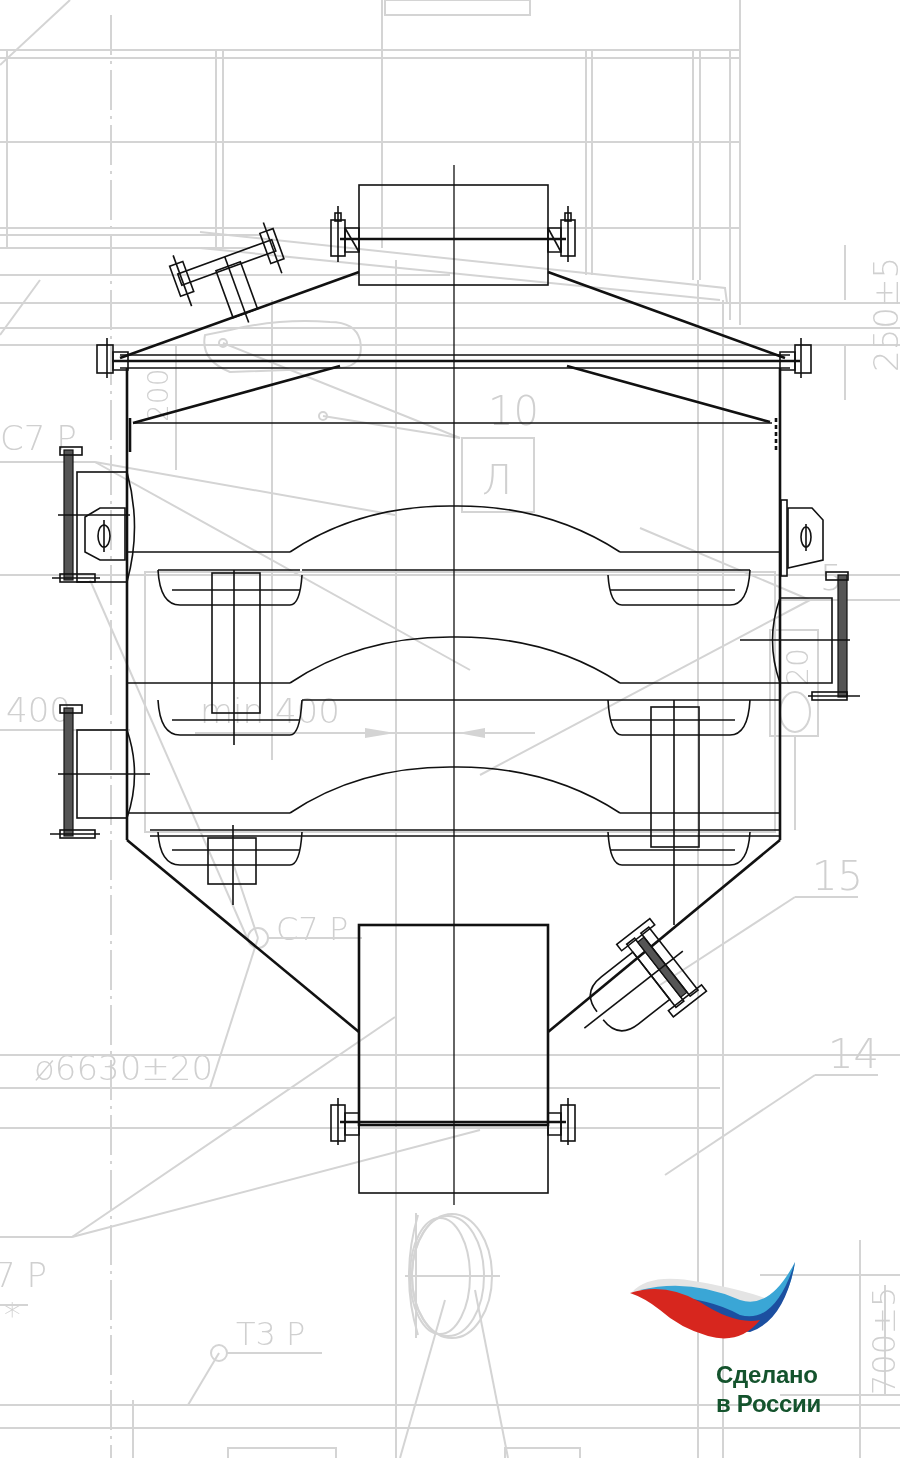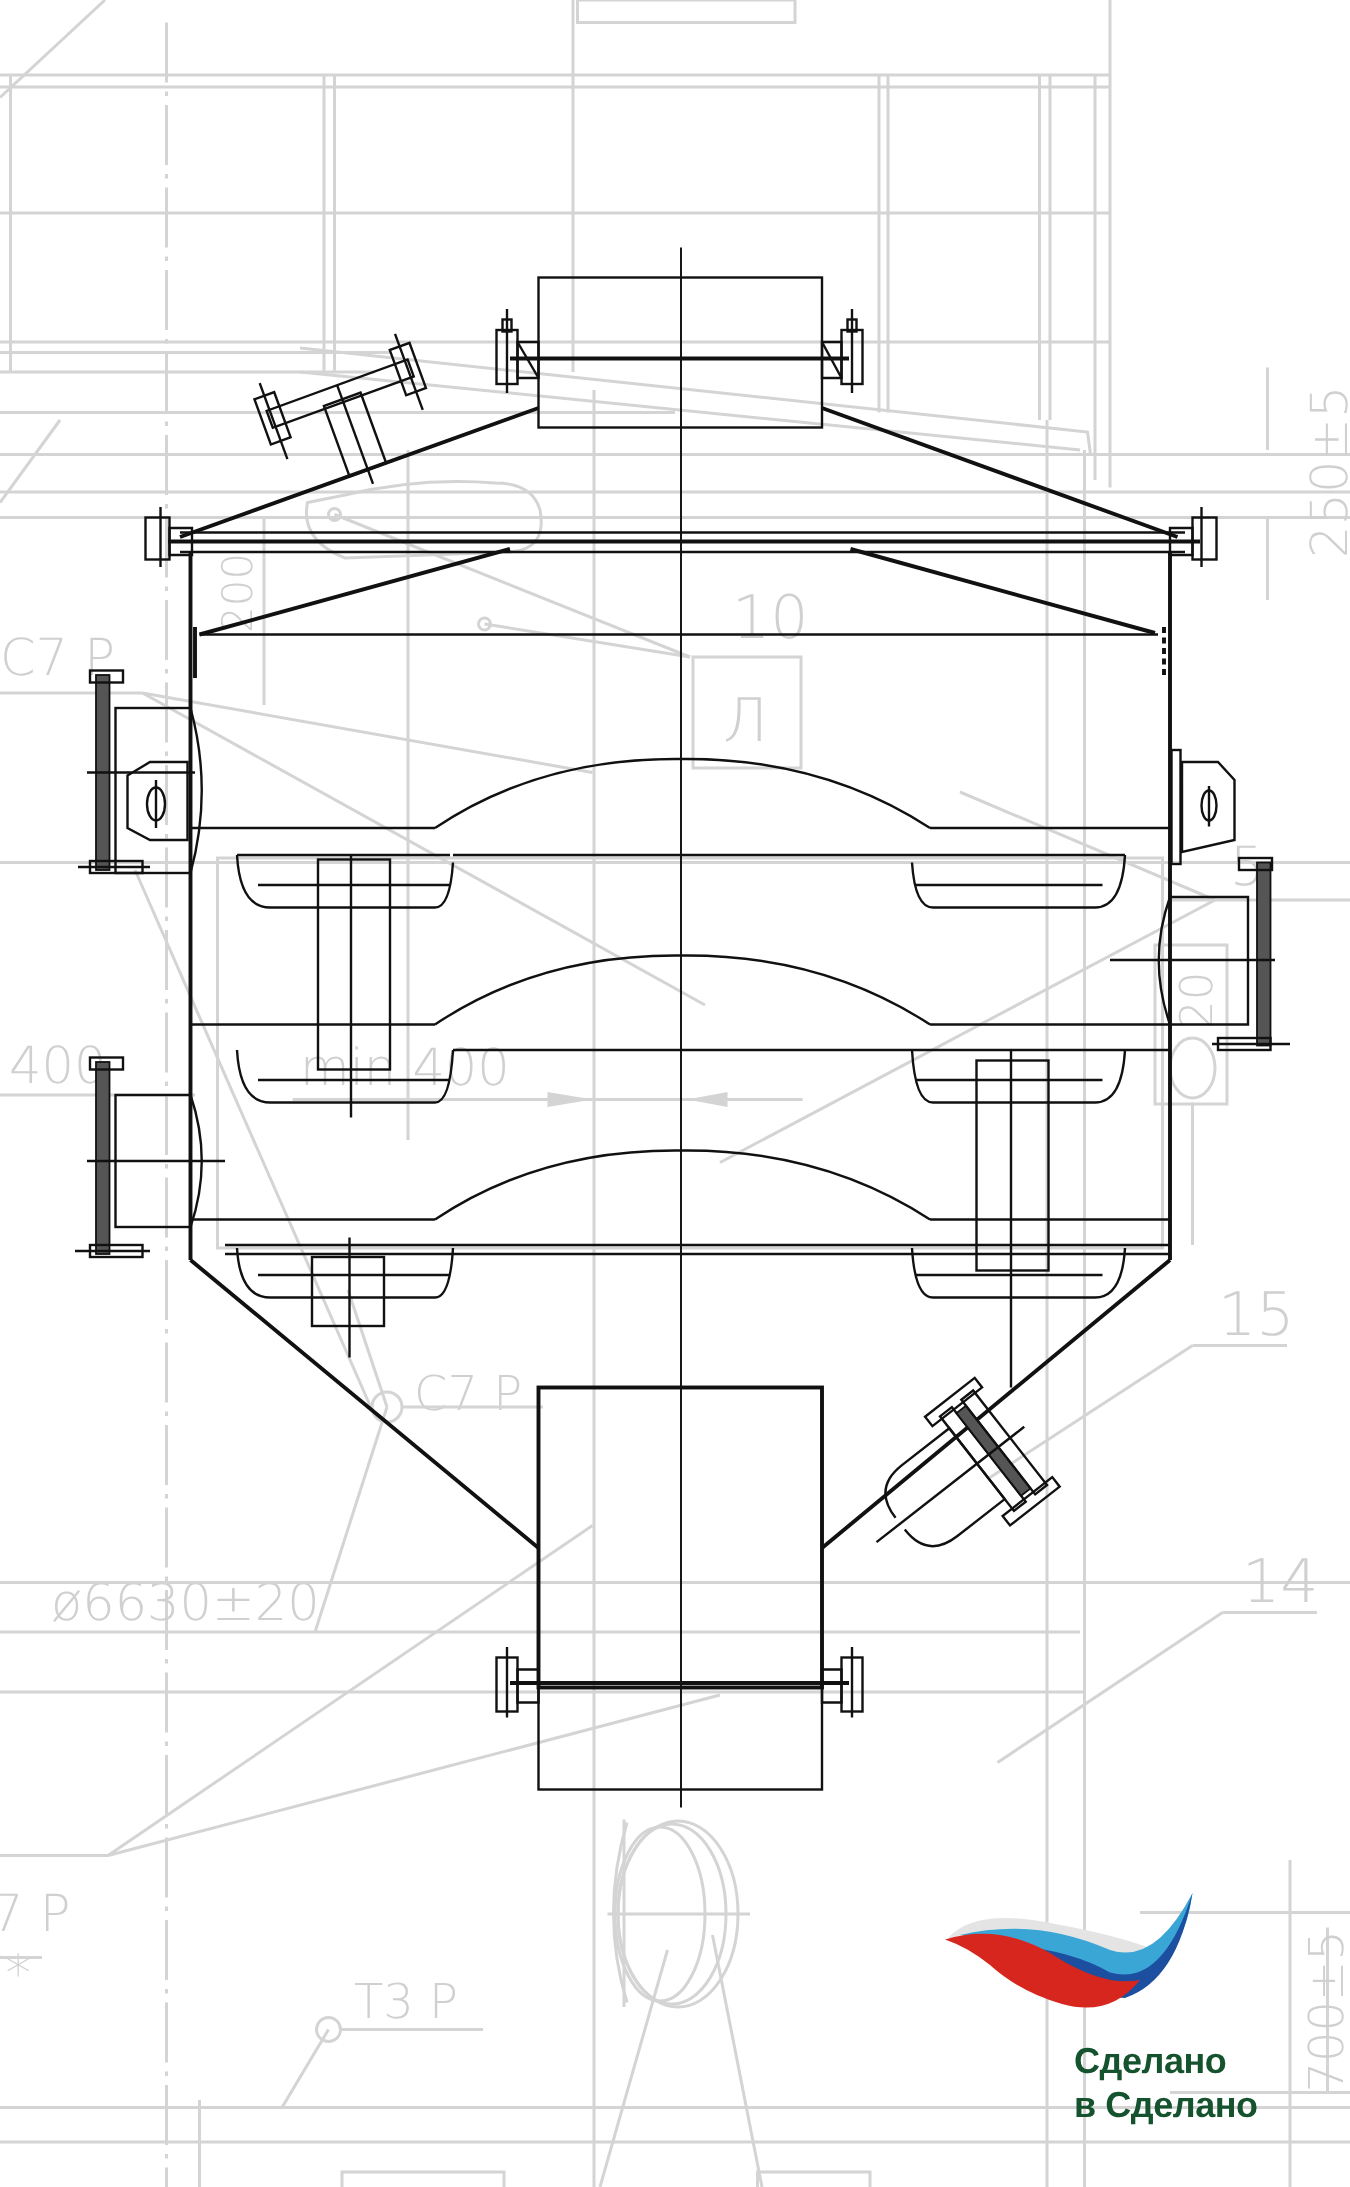--- a/index.html
+++ b/index.html
@@ -318,14 +318,14 @@
   <g>
     <path d="M632,1292 Q650,1272 700,1282 Q745,1290 770,1300 Q755,1312 735,1308 Q690,1296 632,1292 Z" fill="#e4e4e4"></path>
     <path d="M640,1290 Q690,1278 740,1300 Q770,1310 795,1262 Q790,1300 765,1318 Q730,1320 700,1305 Q665,1292 640,1290 Z" fill="#3aa6d6"></path>
     <path d="M662,1296 Q710,1298 740,1315 Q775,1325 795,1262 Q785,1320 750,1332 Q715,1330 690,1312 Q675,1302 662,1296 Z" fill="#1c4fa0"></path>
     <path d="M630,1293 Q665,1282 700,1302 Q735,1325 760,1320 Q740,1345 708,1336 Q680,1328 660,1310 Q645,1298 630,1293 Z" fill="#d7261e"></path>
   </g>
 </svg>
 
 <div id="logo-text">
   <div>Сделано</div>
-  <div>в Сделано</div>
+  <div>в России</div>
 </div>
 
 </body></html>

